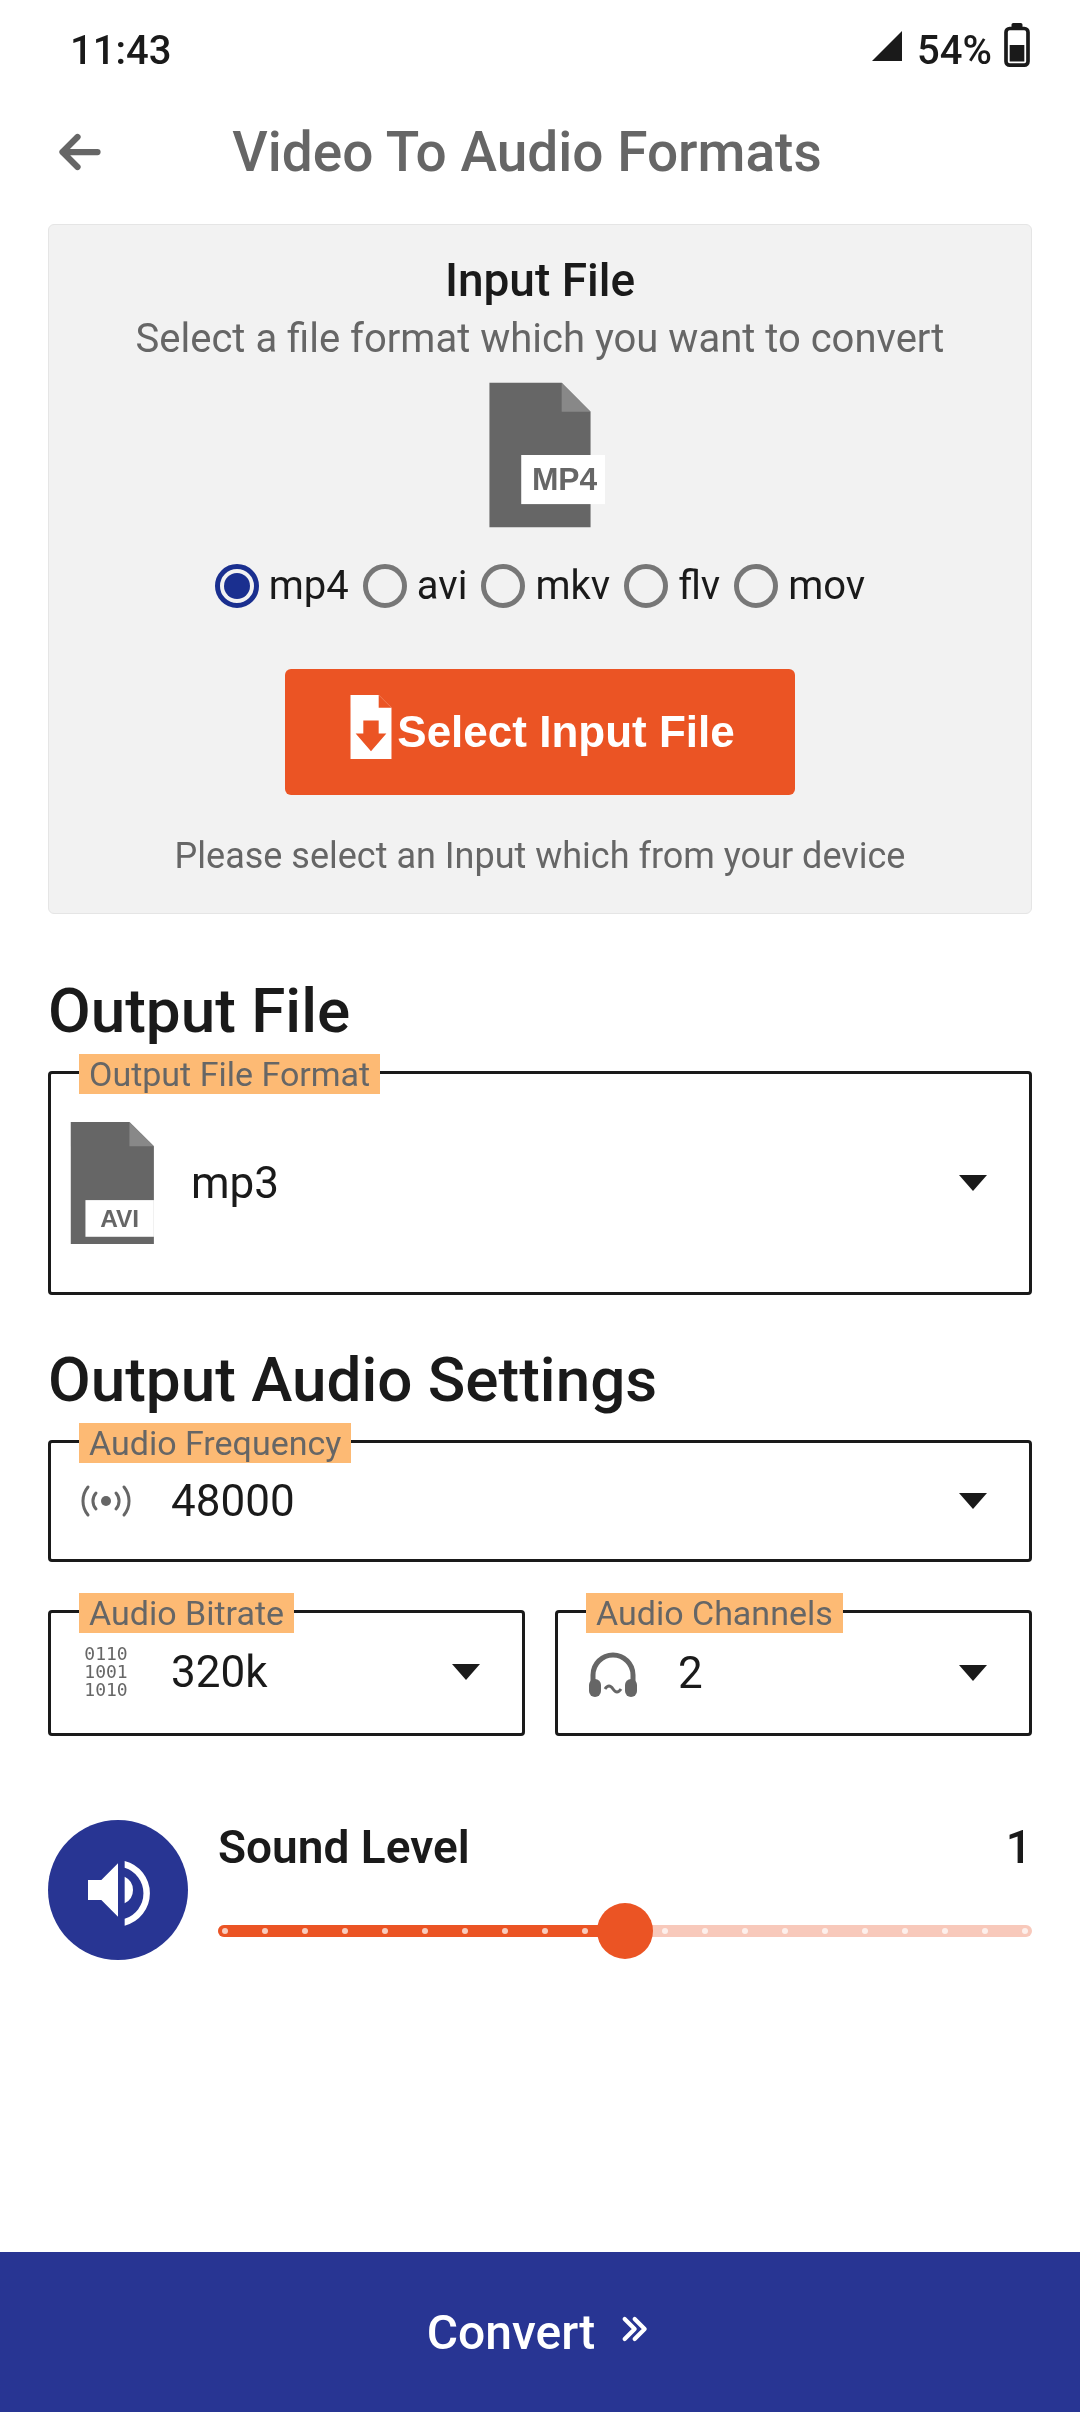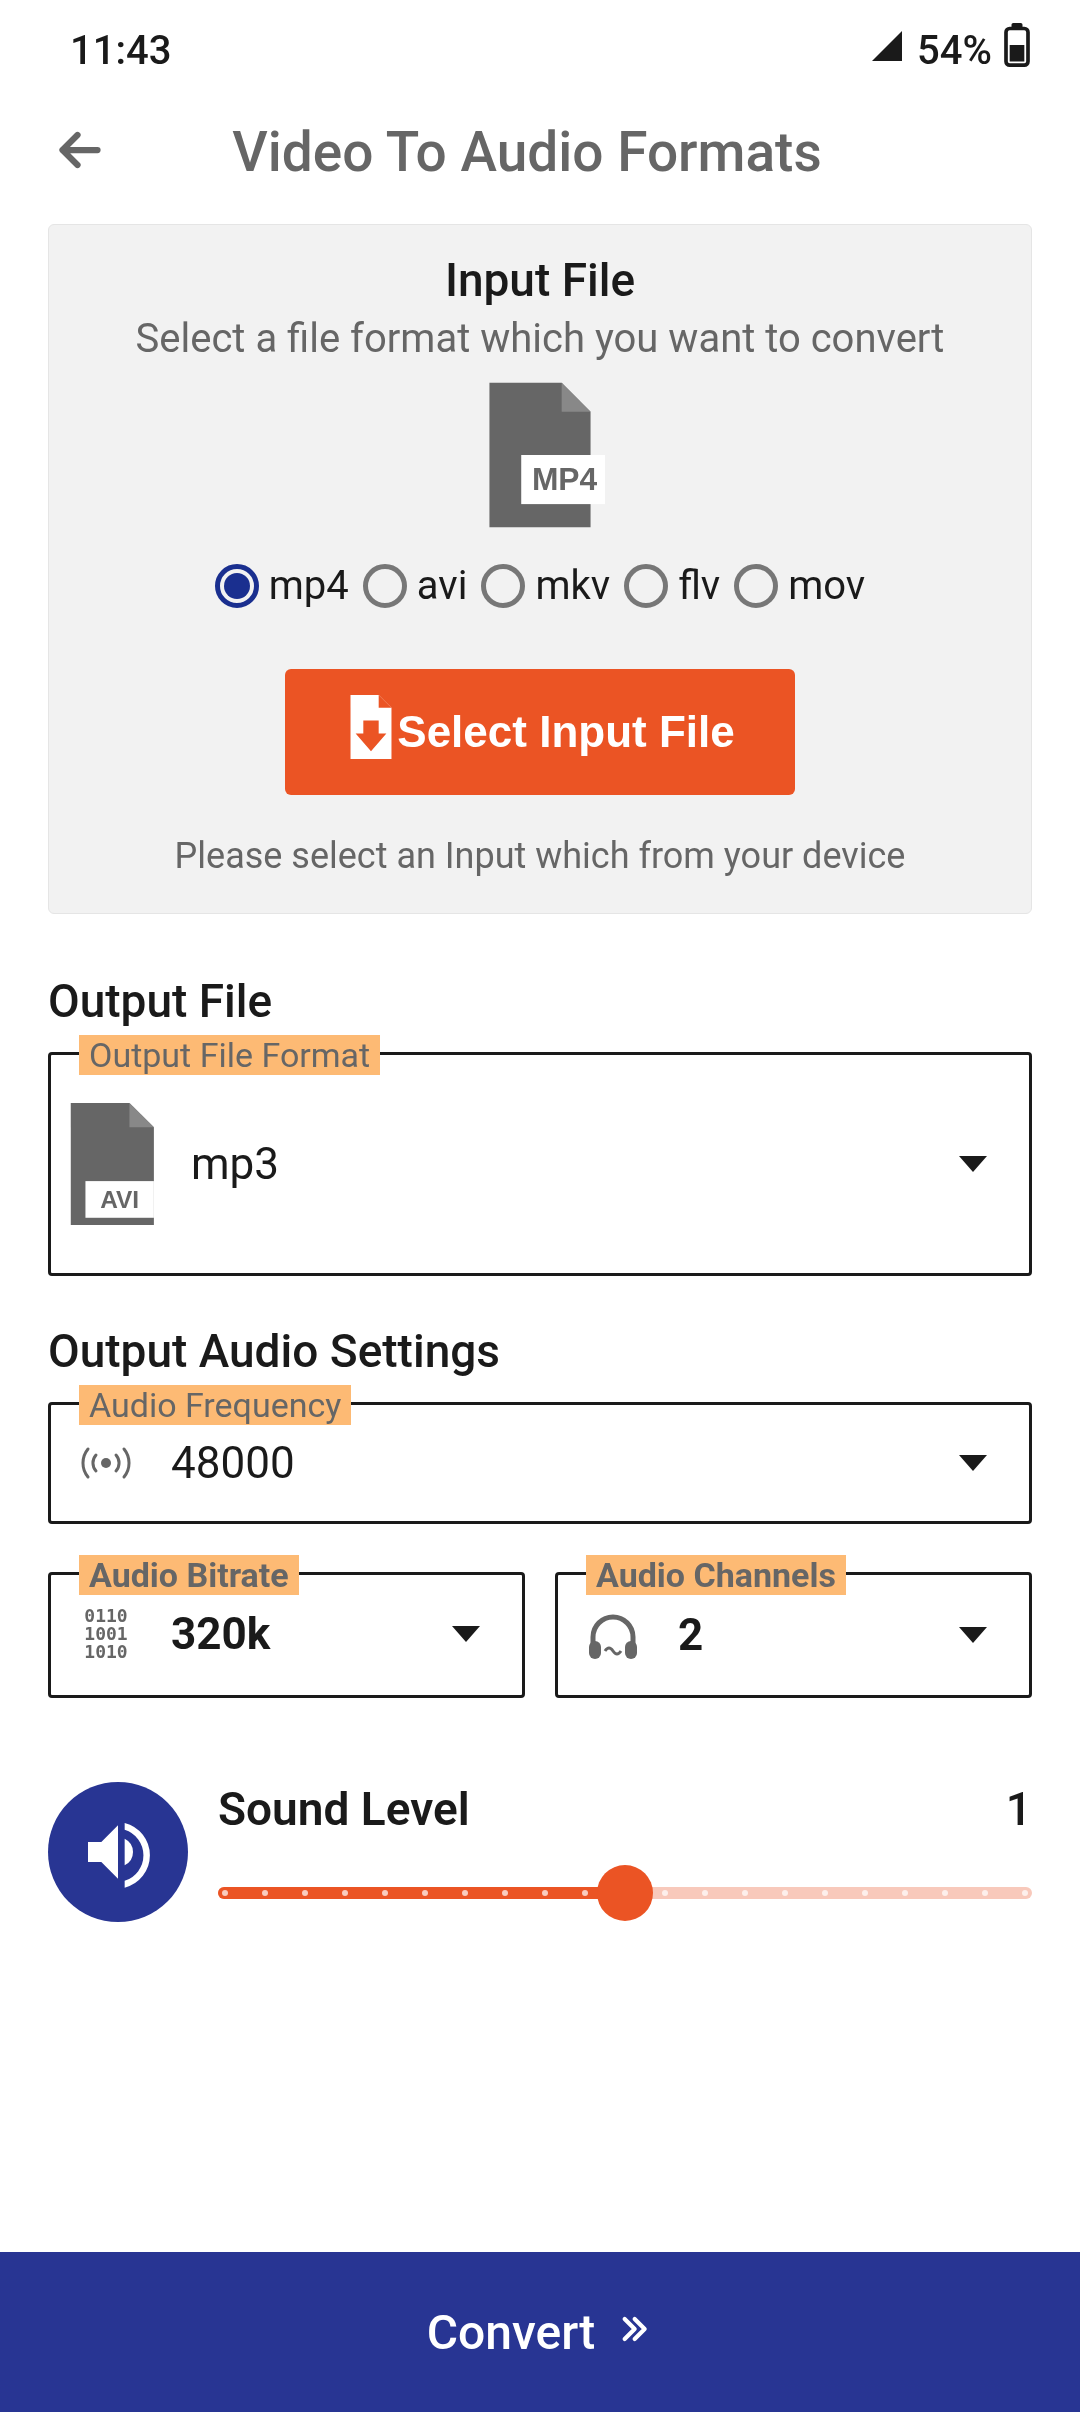--- a/index.html
+++ b/index.html
@@ -22,20 +22,21 @@
     padding: 0 50px 0 70px;
     font-size: 40px;
     font-weight: 500;
     color: #1a1a1a;
   }
   .status-right { display: flex; align-items: center; gap: 12px; }
 
   
   .app-bar {
     display: flex;
+    align-items: center;
     padding: 20px 76px 40px 50px;
   }
   .back-btn {
     width: 60px; height: 60px;
     color: #666666;
     display:flex; align-items:center; justify-content:center;
   }
   .app-title {
     flex:1;
     text-align:center;
@@ -118,21 +119,21 @@
     color: #666666;
     margin-top: 40px;
     text-align:center;
   }
 
   
   .section {
     padding: 0 48px;
   }
   .section-title {
-    font-size: 46px;
+    font-size: 62px;
     font-weight: 500;
     color: #1a1a1a;
     margin-bottom: 24px;
   }
 
   
   .field-wrap {
     position: relative;
     border: 3px solid #1a1a1a;
     border-radius: 4px;
@@ -171,21 +172,21 @@
     border-left:14px solid transparent;
     border-right:14px solid transparent;
     border-top:16px solid #1a1a1a;
     margin-right:12px;
   }
 
   .two-col {
     display:flex;
     gap: 30px;
   }
-  .two-col .field-wrap { flex:1;font-weight:bold; }
+  .two-col .field-wrap { flex:1; }
 
   
   .sound-row {
     display:flex;
     gap: 30px;
     padding: 36px 48px 0 48px;
   }
   .sound-circle {
     width: 140px; height:140px;
     background:#283593;

